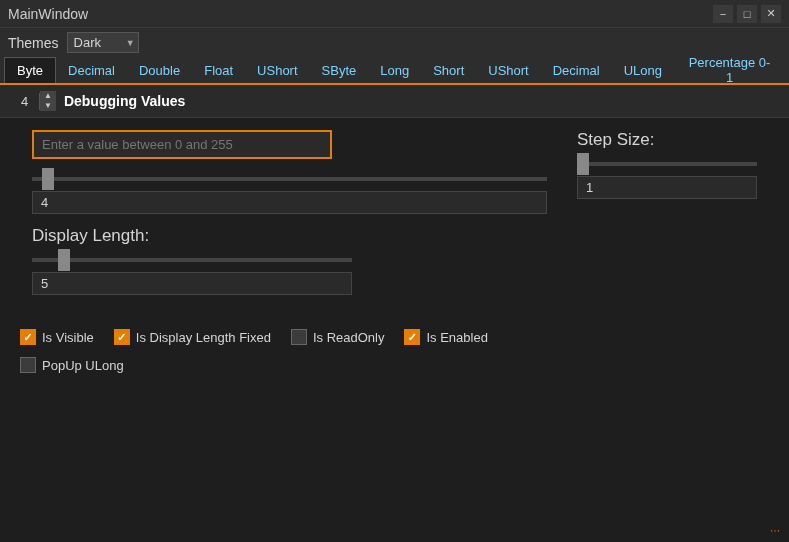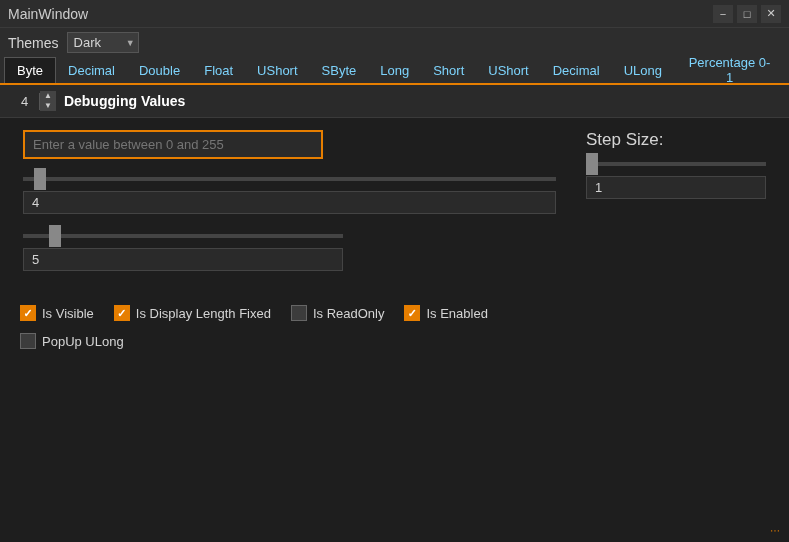--- a/index.html
+++ b/index.html
@@ -139,21 +139,21 @@
       line-height: 10px;
     }
 
     .section-title {
       font-size: 14px;
       font-weight: 600;
       color: #ffffff;
     }
 
     .panel {
-      padding: 12px 23px;
+      padding: 12px 32px;
     }
 
     .input-highlighted {
       background: #2a2a2a;
       border: 2px solid #e67e00;
       color: #d4d4d4;
       padding: 5px 8px;
       font-size: 13px;
       width: 300px;
       outline: none;
@@ -331,20 +331,21 @@
         <div style="height:4px; background:#444; position:absolute; top:50%; left:0; right:0; transform:translateY(-50%);"></div>
         <div class="slider-thumb" style="left:0%;"></div>
       </div>
       <div class="field-value-box">1</div>
     </div>
   </div>
 
 
   <div class="row">
     <div class="field-group" style="max-width:320px;">
+      <span class="field-label">Display Length:</span>
       <div style="position:relative; height:20px;">
         <div style="height:4px; background:#444; position:absolute; top:50%; left:0; right:0; transform:translateY(-50%);"></div>
         <div class="slider-thumb" style="left:8%;"></div>
       </div>
       <div class="field-value-box">5</div>
     </div>
   </div>
 
 </div>
 

